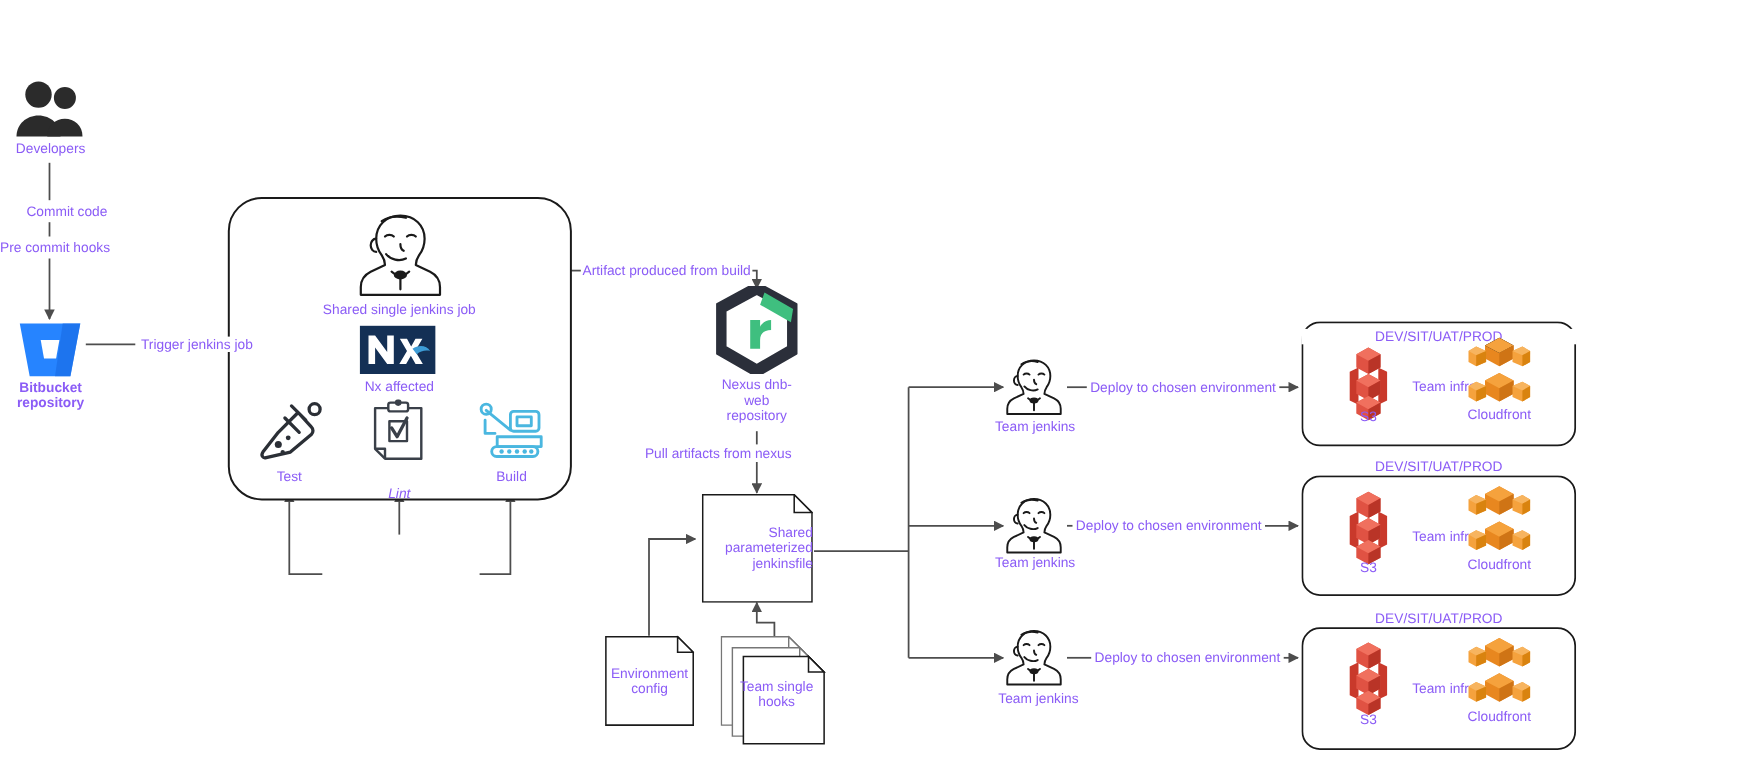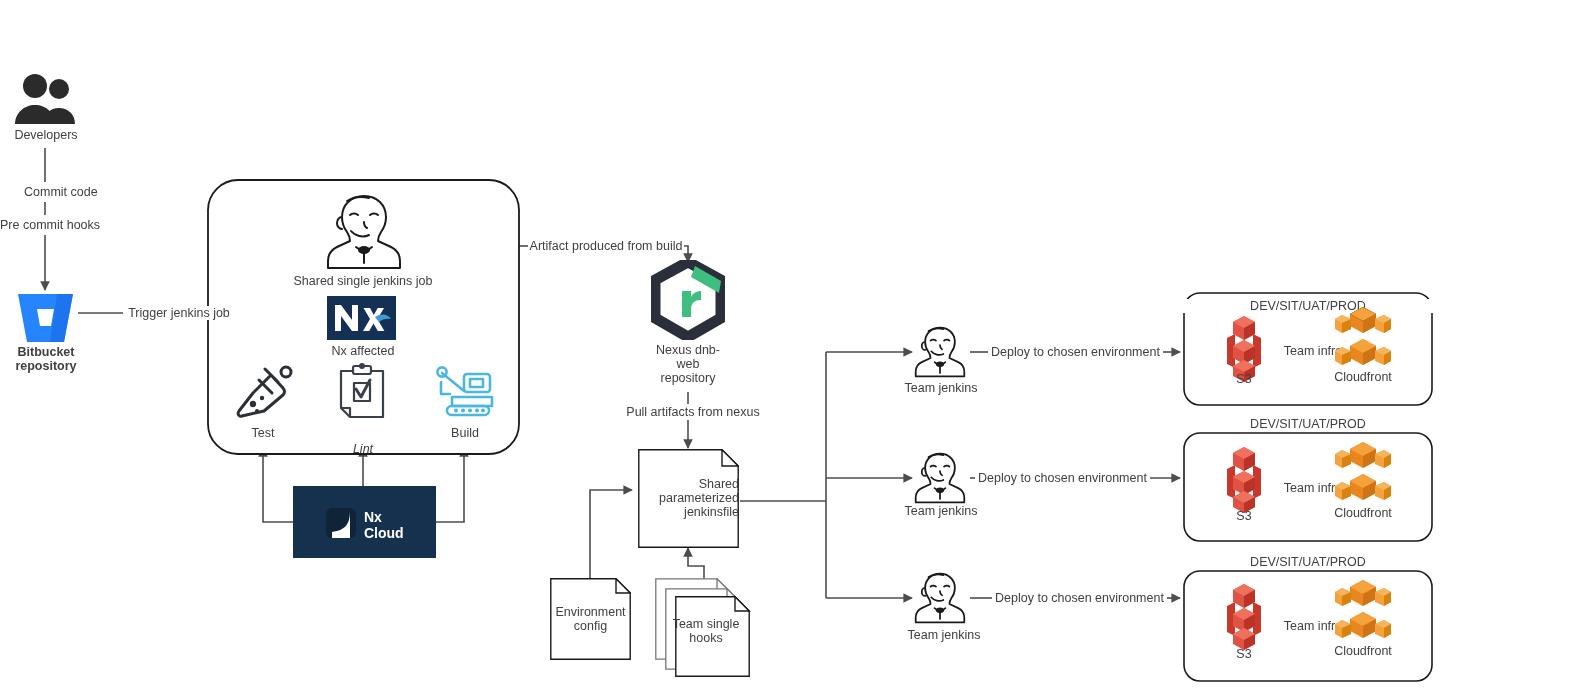--- a/index.html
+++ b/index.html
@@ -6,21 +6,21 @@
   html,body{margin:0;padding:0;background:#ffffff;}
   body{
     width:1588px;height:692px;position:relative;overflow:hidden;
     font-family:"Liberation Sans", sans-serif;
     color:#1a1a1a;
     -webkit-font-smoothing:antialiased;
   }
   #canvas{position:absolute;inset:0;width:1588px;height:692px;}
   svg.layer{position:absolute;left:0;top:0;width:1588px;height:692px;overflow:visible;}
   .lbl{
-    position:absolute;font-size:12.5px;line-height:14px;color:#404040;
+    position:absolute;font-size:12.5px;line-height:14px;color:#8b5cf6;
     text-align:center;white-space:pre;pointer-events:none;
   }
   .lbl.w{white-space:normal;}
   .node{position:absolute;}
   .fig{position:absolute;}
 </style>
 </head>
 <body>
 
 <div id="canvas">
@@ -182,46 +182,35 @@
         <circle cx="22" cy="46.5" r="2"></circle>
           <circle cx="29" cy="46.5" r="2"></circle>
         <circle cx="36" cy="46.5" r="2"></circle>
           <circle cx="43" cy="46.5" r="2"></circle>
         <circle cx="49" cy="46.5" r="2"></circle>
       </g>
     </svg>
   </div>
   <div class="lbl" style="left:425px;top:426px;width:80px;">Build</div>
 
-  <div class="node" style="left:293px;top:486px;">
-    <svg width="143" height="72" viewBox="0 0 143 72">
-      <rect x="0" y="0" width="143" height="72" fill="#16314d"></rect>
-      <rect x="33" y="22" width="30" height="30" rx="6" fill="#0f2439"></rect>
-      <path d="M57 24c0 14-4 20-18 22v6h18z" fill="#ffffff"></path>
-      <g fill="#ffffff" font-family="Liberation Sans, sans-serif" font-size="14" font-weight="bold">
-        <text x="71" y="36">Nx</text>
-        <text x="71" y="52">Cloud</text>
-      </g>
-    </svg>
-  </div>
 
   <div class="node" style="left:651px;top:260px;">
     <svg width="74" height="80" viewBox="0 0 74 80">
       <path d="M37 2 L70 20 L70 58 L37 77 L4 58 L4 20 Z" fill="none" stroke="#2b2f3a" stroke-width="11"></path>
       <path d="M44 6 L70 21 L68 33 L40 17 Z" fill="#3fbf7f"></path>
       <path d="M31 57V31h9v6c2-4 6-6 10-6v9c-6 0-10 3-10 9v8z" fill="#3fbf7f"></path>
     </svg>
   </div>
   <div class="lbl w" style="left:628px;top:343px;width:120px;">
     <span>Nexus dnb-</span><br>
     <span>web</span><br>
     <span>repository</span>
   </div>
   <div class="lbl" style="left:528px;top:239px;width:156px;background:#fff;">Artifact produced from build</div>
-  <div class="lbl" style="left:617px;top:405px;width:152px;background:#fff;">Pull artifacts from nexus</div>
+  <div class="lbl" style="left:577px;top:405px;width:152px;background:#fff;">Pull artifacts from nexus</div>
 
   <svg class="fig" style="left:638px;top:449px;" width="101" height="99" viewBox="0 0 101 99">
     <path d="M0.8,0.8 H84 L100.2,17 V98.2 H0.8 Z" fill="#ffffff" stroke="#1a1a1a" stroke-width="1.4"></path>
     <path d="M84,0.8 V17 H100.2 Z" fill="#ffffff" stroke="#1a1a1a" stroke-width="1.4"></path>
   </svg>
   <div class="lbl w" style="left:638px;top:477px;width:101px;text-align:right;">
     <span>Shared</span><br>
     <span>parameterized</span><br>
     <span>jenkinsfile</span>
   </div>

